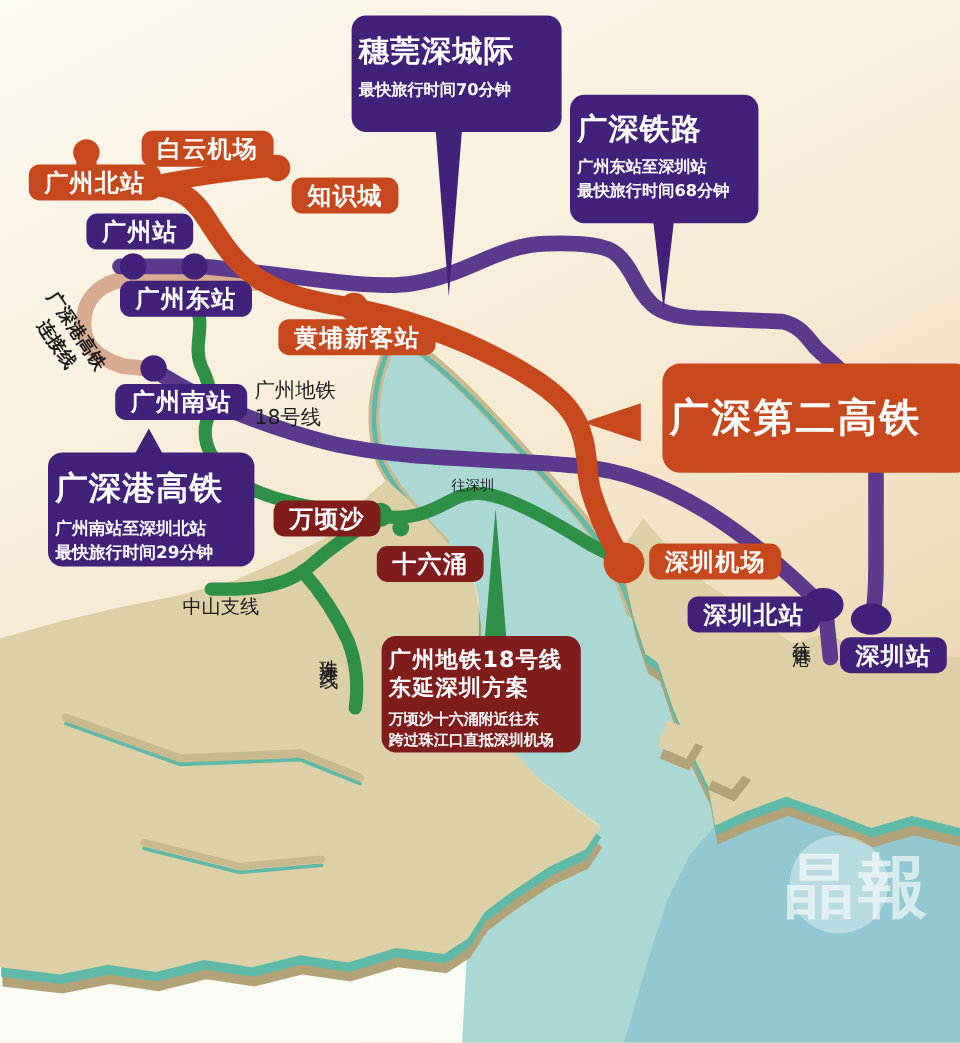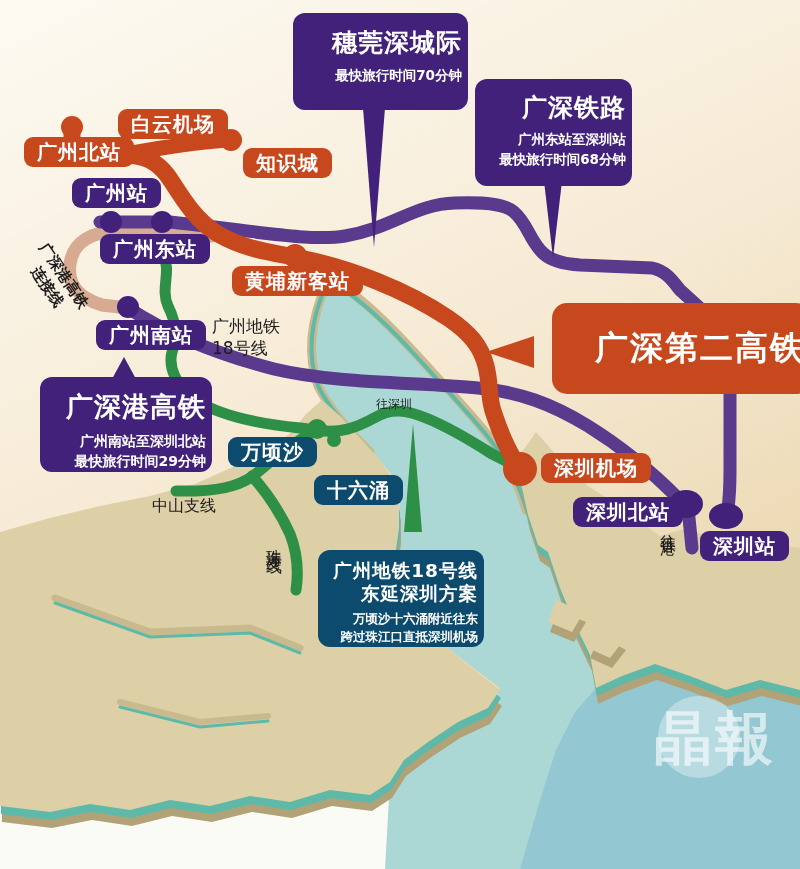--- a/index.html
+++ b/index.html
@@ -5,24 +5,24 @@
   html,body{margin:0;padding:0;background:#fff;}
   .stage{position:relative;width:800px;height:869px;overflow:hidden;
          background:#f8f0df;font-family:"DejaVu Sans","Liberation Sans",sans-serif;}
   .stage svg{position:absolute;left:0;top:0;}
 
   
   .badge{position:absolute;color:#fff;font-weight:bold;font-size:20px;line-height:1;
          padding:5px 13px;border-radius:9px;white-space:nowrap;letter-spacing:1px;}
   .bg-orange{background:#c8481e;}
   .bg-purple{background:#42217b;}
-  .bg-green{background:#0c4a6e;margin-top:20px;}
-
-  
-  .callout{position:absolute;color:#fff;border-radius:12px;text-align:right;
+  .bg-green{background:#7f1d1d;}
+
+  
+  .callout{position:absolute;color:#fff;border-radius:12px;text-align:left;
            box-sizing:border-box;padding:9px 6px;}
   .callout .c-title{font-weight:bold;letter-spacing:1px;}
   .callout .c-line{font-weight:bold;}
 
   .co-suiwanshen{left:293px;top:13px;width:175px;height:97px;}
   .co-suiwanshen .c-title{font-size:25px;margin:4px 0 7px;}
   .co-suiwanshen .c-line{font-size:13.5px;line-height:1.45;}
 
   .co-gsrailway{left:475px;top:79px;width:157px;height:107px;}
   .co-gsrailway .c-title{font-size:25px;margin:3px 0 6px;}

